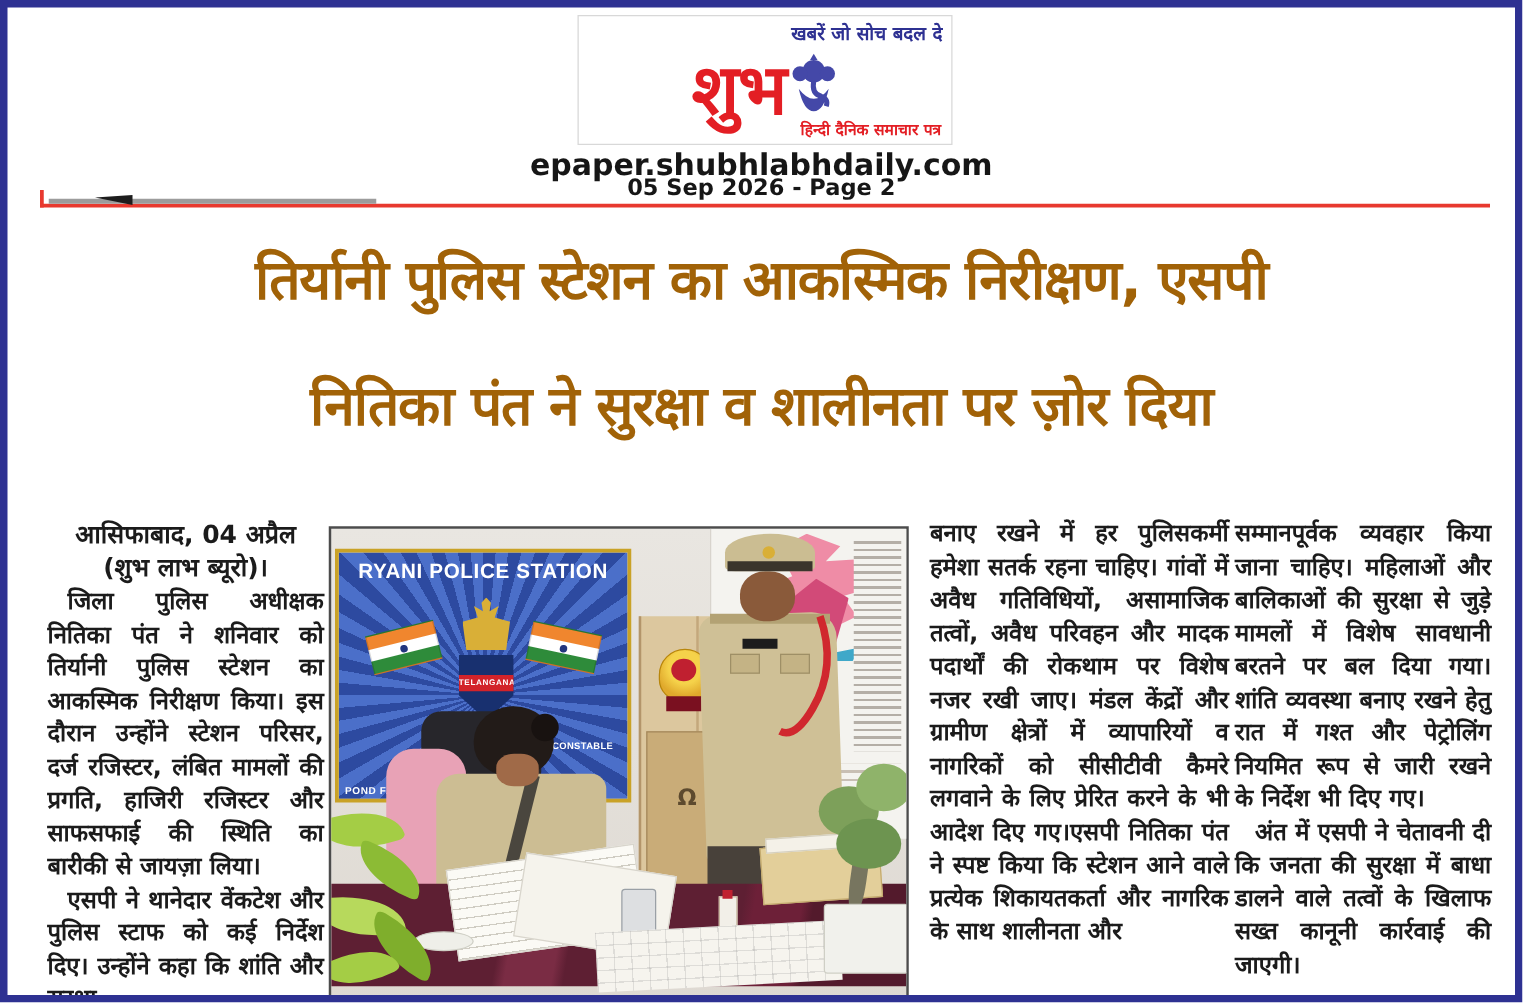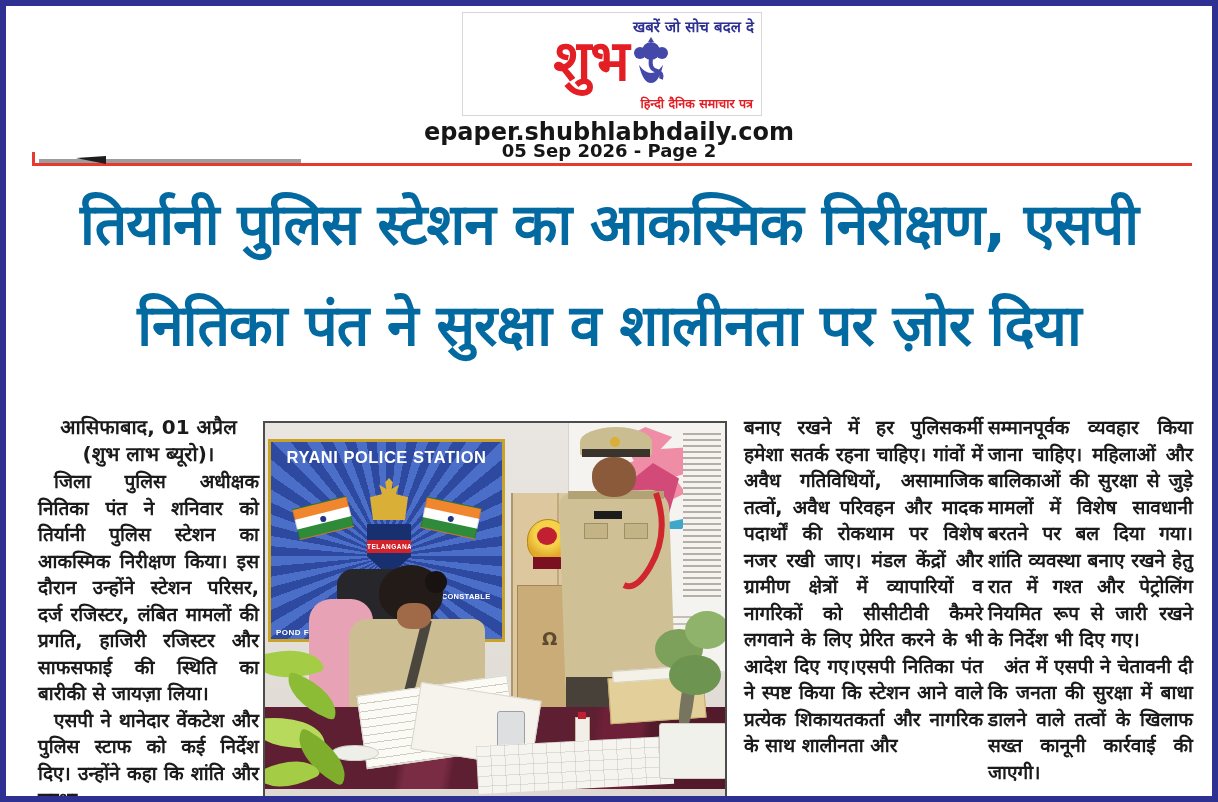--- a/index.html
+++ b/index.html
@@ -3,34 +3,34 @@
 <meta charset="utf-8">
 <style>
   html,body{margin:0;padding:0;background:#fff;}
   .page{position:relative;width:1218px;height:802px;box-sizing:border-box;background:#fff;
         border:6px solid #2e3192;overflow:hidden;font-family:"DejaVu Sans",sans-serif;color:#1c1c1c;}
   
   .mast{position:absolute;left:456px;top:6px;width:298px;height:102px;background:#fff;
         border:1px solid #d8d8d8;}
   .mast-tag{position:absolute;right:7px;top:3px;font-size:15px;font-weight:bold;color:#2e3192;white-space:nowrap;}
   .mast-title{position:absolute;left:0;right:0;top:18px;display:flex;align-items:center;justify-content:center;gap:2px;}
-  .mast-word{font-size:56px;line-height:60px;font-weight:800;color:#e31e24;letter-spacing:-1px;}
+  .mast-word{font-size:56px;line-height:60px;font-weight:800;color:#e31e24;letter-spacing:-1px;margin-top:12px;}
   .ganesh{width:40px;height:52px;display:block;}
   .mast-sub{position:absolute;right:8px;bottom:3px;font-size:12.5px;font-weight:bold;color:#e31e24;white-space:nowrap;}
   .siteurl{position:absolute;left:0;right:0;top:112px;text-align:center;font-size:24px;font-weight:600;color:#161616;}
   .pagedate{position:absolute;left:0;right:0;top:134px;text-align:center;font-size:18px;font-weight:600;color:#161616;}
   
   .rule-h{position:absolute;left:26px;top:157px;width:1160px;height:3px;background:#e8392f;}
   .rule-tick{position:absolute;left:26px;top:146px;width:3px;height:14px;background:#e8392f;}
   .rule-grey{position:absolute;left:33px;top:153px;width:262px;height:4px;background:#9c9c9c;}
   .rule-arrow{position:absolute;left:70px;top:150px;width:0;height:0;
         border-right:30px solid #1d1d1d;border-top:2px solid transparent;border-bottom:6px solid transparent;}
   
-  .headline{position:absolute;left:16px;right:16px;top:168px;text-align:center;color:#0369a1;
-        font-weight:700;font-size:57px;line-height:101px;letter-spacing:-1px;}
+  .headline{position:absolute;left:16px;right:16px;top:168px;text-align:center;color:#a16207;
+        font-weight:700;font-size:44px;line-height:101px;letter-spacing:-1px;}
   
   .bodycol{position:absolute;top:408px;font-size:19px;line-height:26.5px;text-align:justify;color:#1b1b1b;}
   .col1{left:32px;width:221px;}
   .col3{left:738px;width:239px;}
   .col4{left:982px;width:205px;}
   .dateline{font-weight:bold;text-align:center;font-size:20px;line-height:27px;}
   .para{margin:0;font-weight:bold;}
   .indent{text-indent:16px;}
   
   .photo{position:absolute;left:257px;top:415px;width:464px;height:380px;box-sizing:border-box;
@@ -138,21 +138,21 @@
   <div class="rule-tick"></div>
   <div class="rule-grey"></div>
   <div class="rule-arrow"></div>
 
   <div class="headline">
     <div>तिर्यानी पुलिस स्टेशन का आकस्मिक निरीक्षण, एसपी</div>
     <div>नितिका पंत ने सुरक्षा व शालीनता पर ज़ोर दिया</div>
   </div>
 
   <div class="bodycol col1">
-    <div class="dateline">आसिफाबाद, 01 अप्रैल</div>
+    <div class="dateline">आसिफाबाद, 04 अप्रैल</div>
     <div class="dateline">(शुभ लाभ ब्यूरो)।</div>
     <p class="para indent">जिला पुलिस अधीक्षक नितिका पंत ने शनिवार को तिर्यानी पुलिस स्टेशन का आकस्मिक निरीक्षण किया। इस दौरान उन्होंने स्टेशन परिसर, दर्ज रजिस्टर, लंबित मामलों की प्रगति, हाजिरी रजिस्टर और साफसफाई की स्थिति का बारीकी से जायज़ा लिया।</p>
     <p class="para indent">एसपी ने थानेदार वेंकटेश और पुलिस स्टाफ को कई निर्देश दिए। उन्होंने कहा कि शांति और सुरक्षा</p>
   </div>
 
   <div class="photo">
 
     <div class="chart">
       <div class="map-blob"></div>
       <div class="map-blob2"></div>

